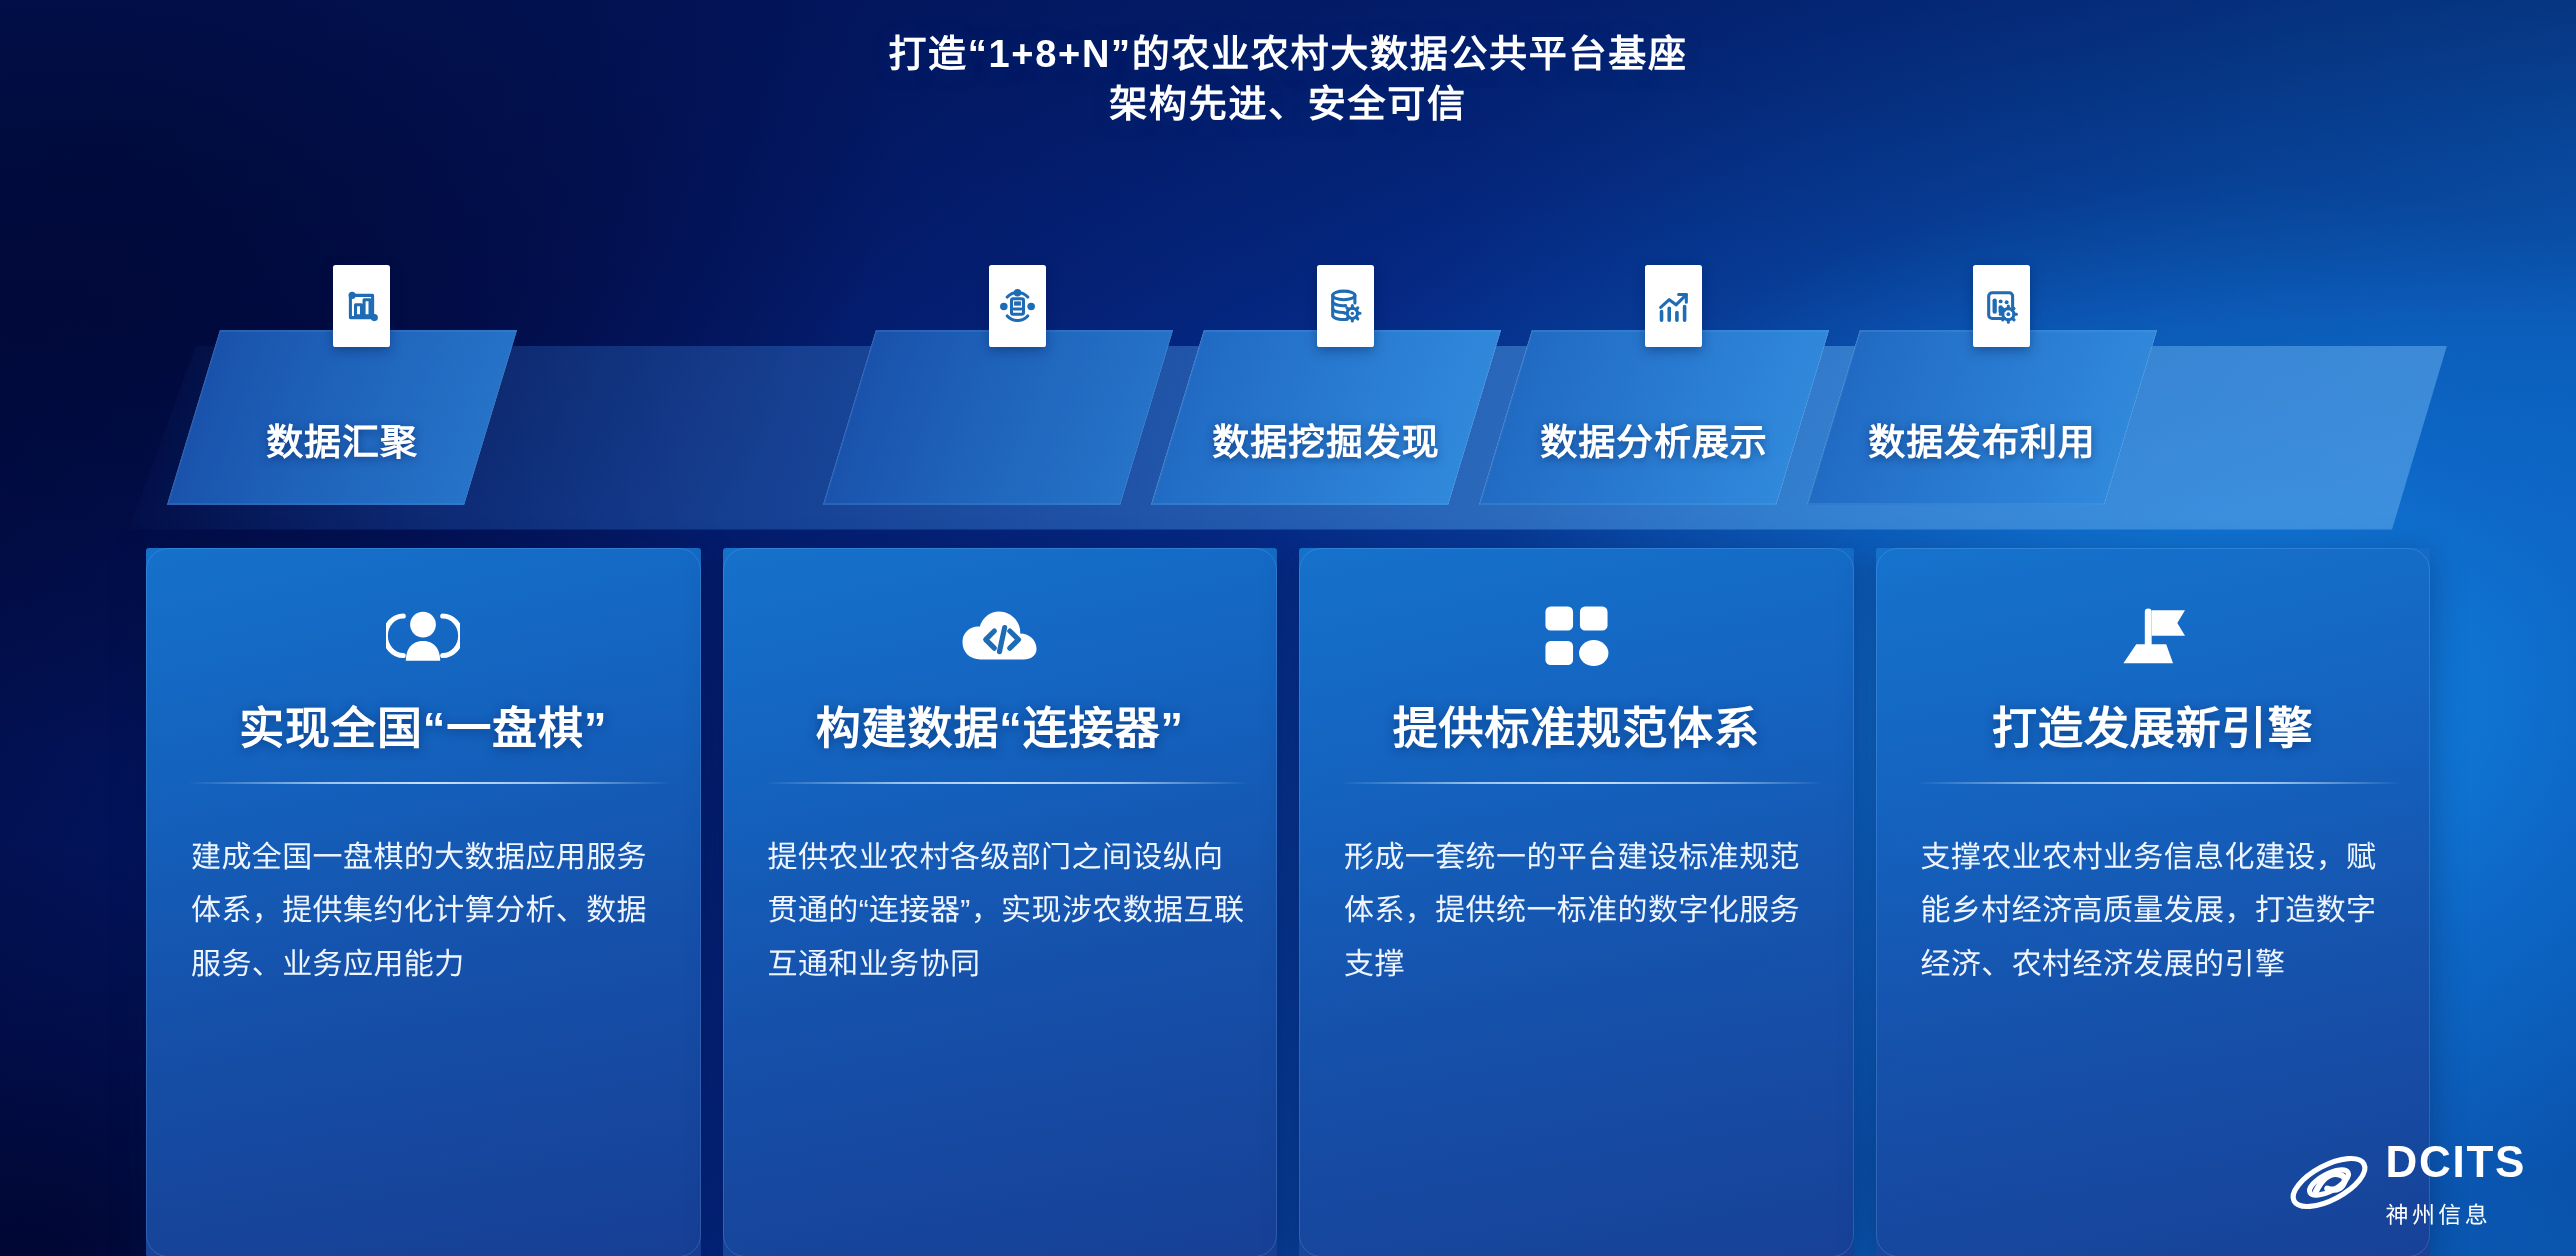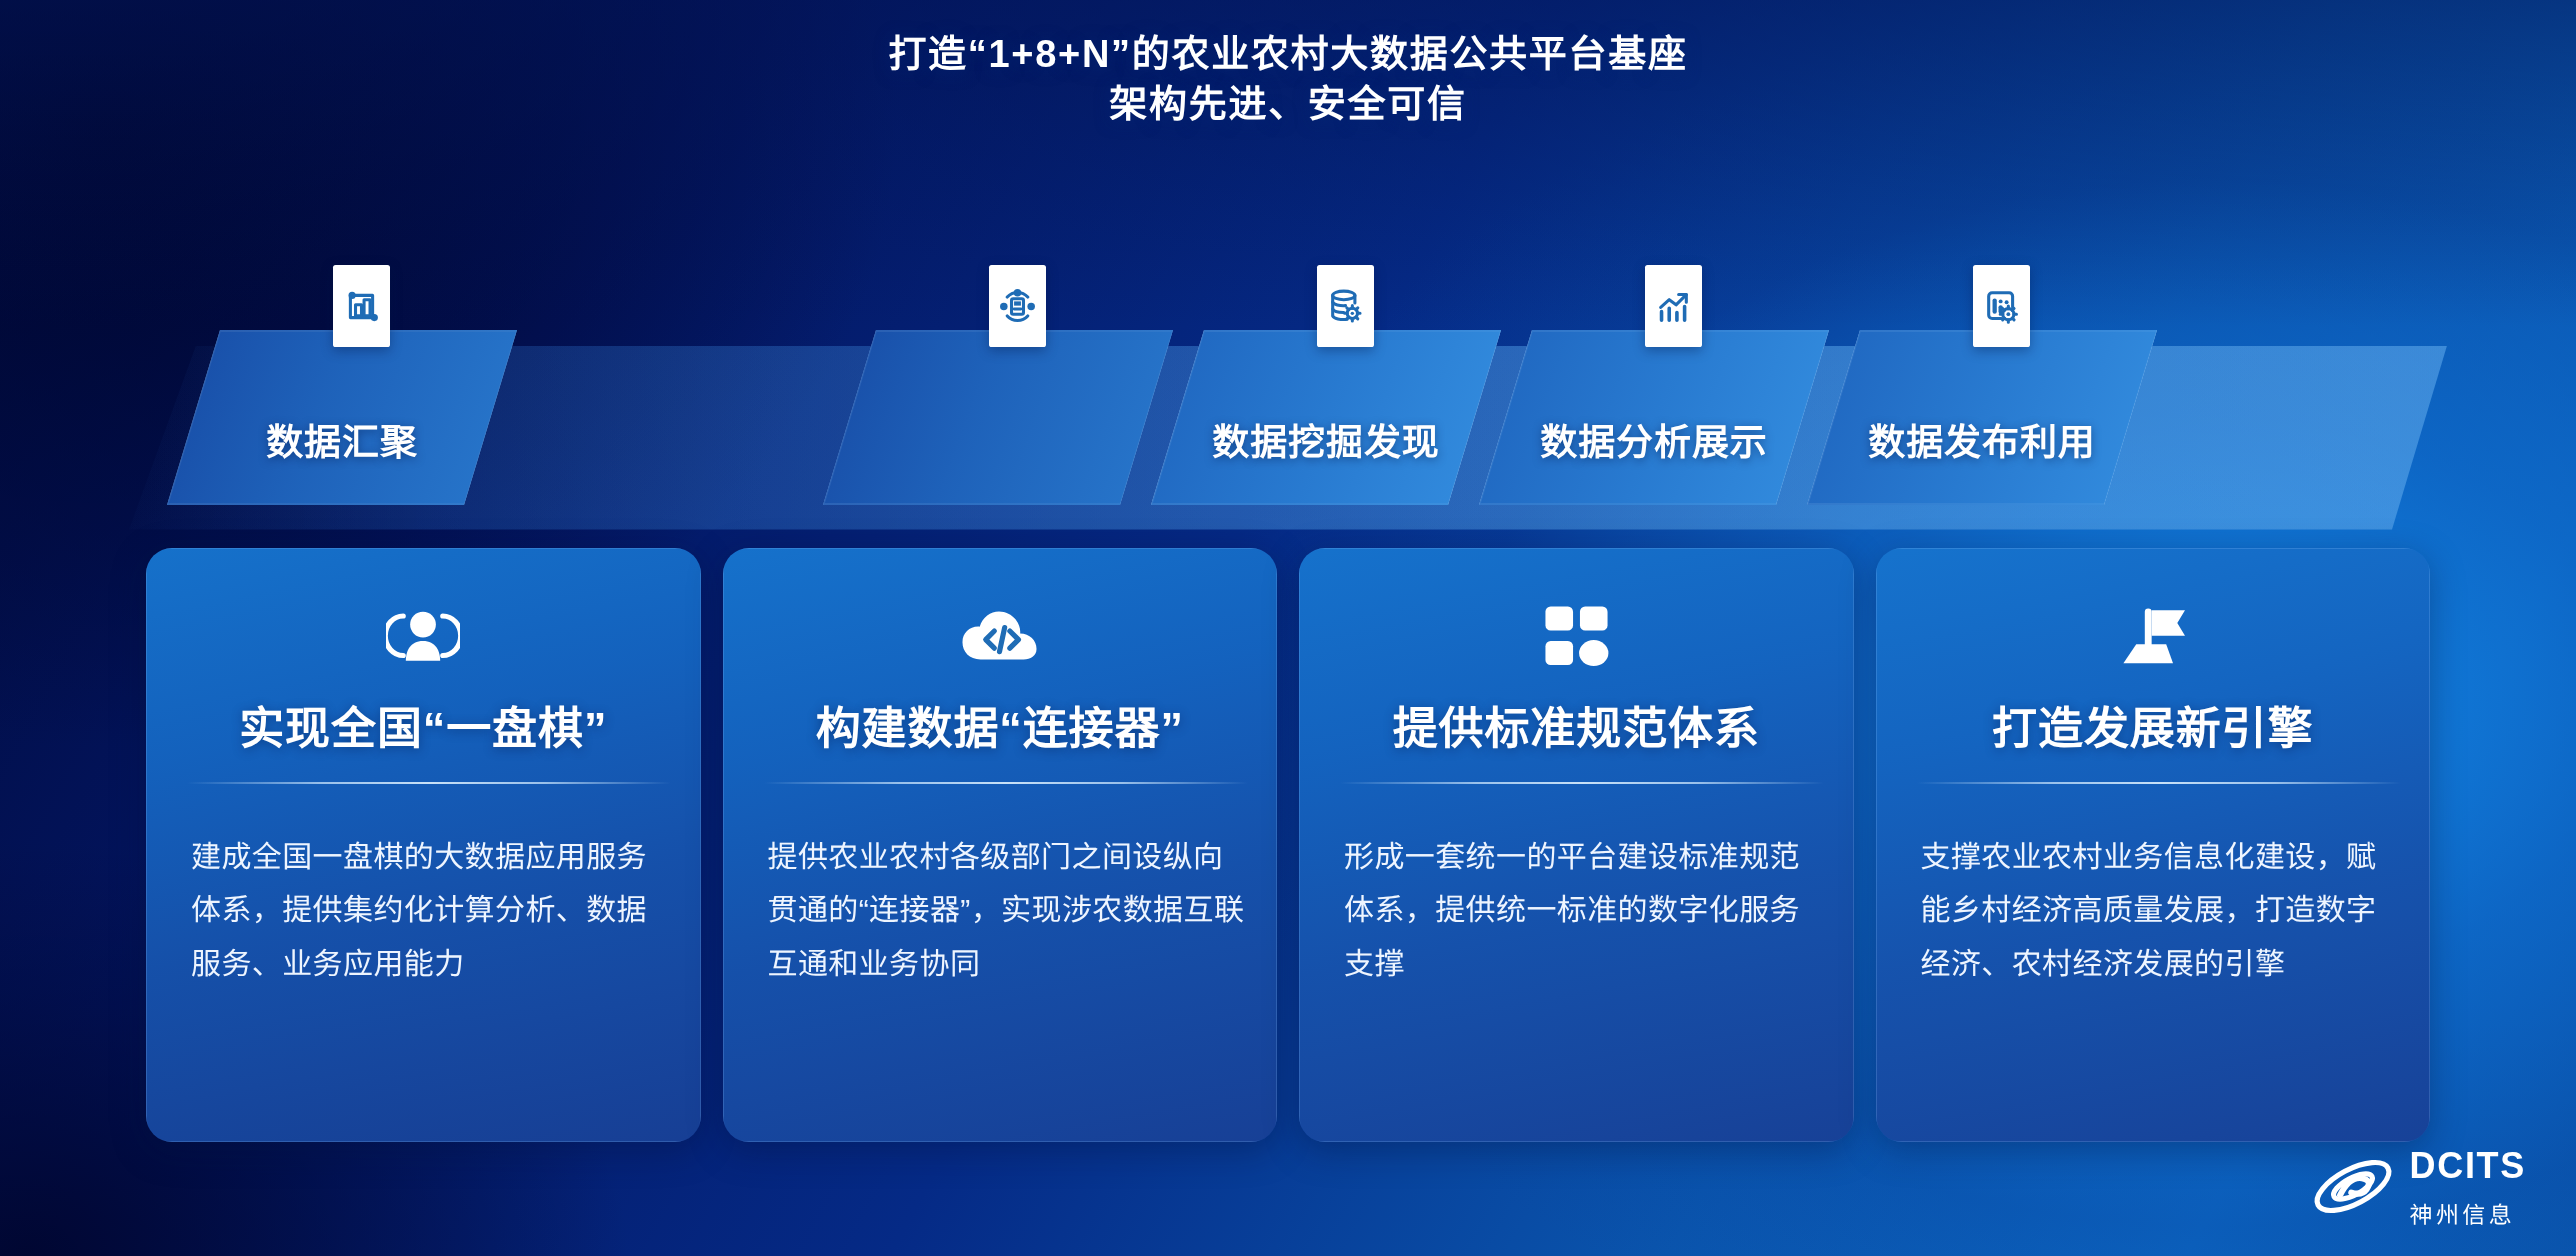--- a/index.html
+++ b/index.html
@@ -188,22 +188,22 @@
   .cards{
     position:absolute;
     left:146px; top:548px;
     width:2284px; height:601px;
     display:flex;
     gap:22px;
     z-index:5;
   }
   .card{
     position:relative;
-    width:567px; height:594px;
-    border-radius:26px;
+    width:567px; height:709px;
+    border-radius:3px;
     background:linear-gradient(168deg,
        rgba(22,115,205,.98) 0%,
        rgba(20,100,192,.97) 30%,
        rgba(22,82,172,.96) 60%,
        rgba(24,64,150,.95) 100%);
     box-shadow:0 8.6px 34px rgba(0,16,60,.35);
     overflow:hidden;
   }
   .card::before{
     content:"";
@@ -256,21 +256,21 @@
   .logo{
     position:absolute;
     right:50px; bottom:29px;
     display:flex; align-items:center; gap:13.7px;
     z-index:7;
   }
   .logo-mark{ flex:0 0 auto; }
   .logo-text{ display:flex; flex-direction:column; line-height:1; }
   .logo-en{
     color:#ffffff;
-    font-size:36px;
+    font-size:44px;
     font-weight:bold;
     letter-spacing:1.7px;
   }
   .logo-cn{
     color:#ffffff;
     font-size:23px;
     letter-spacing:3.4px;
     margin-top:20px;
   }
 </style>

